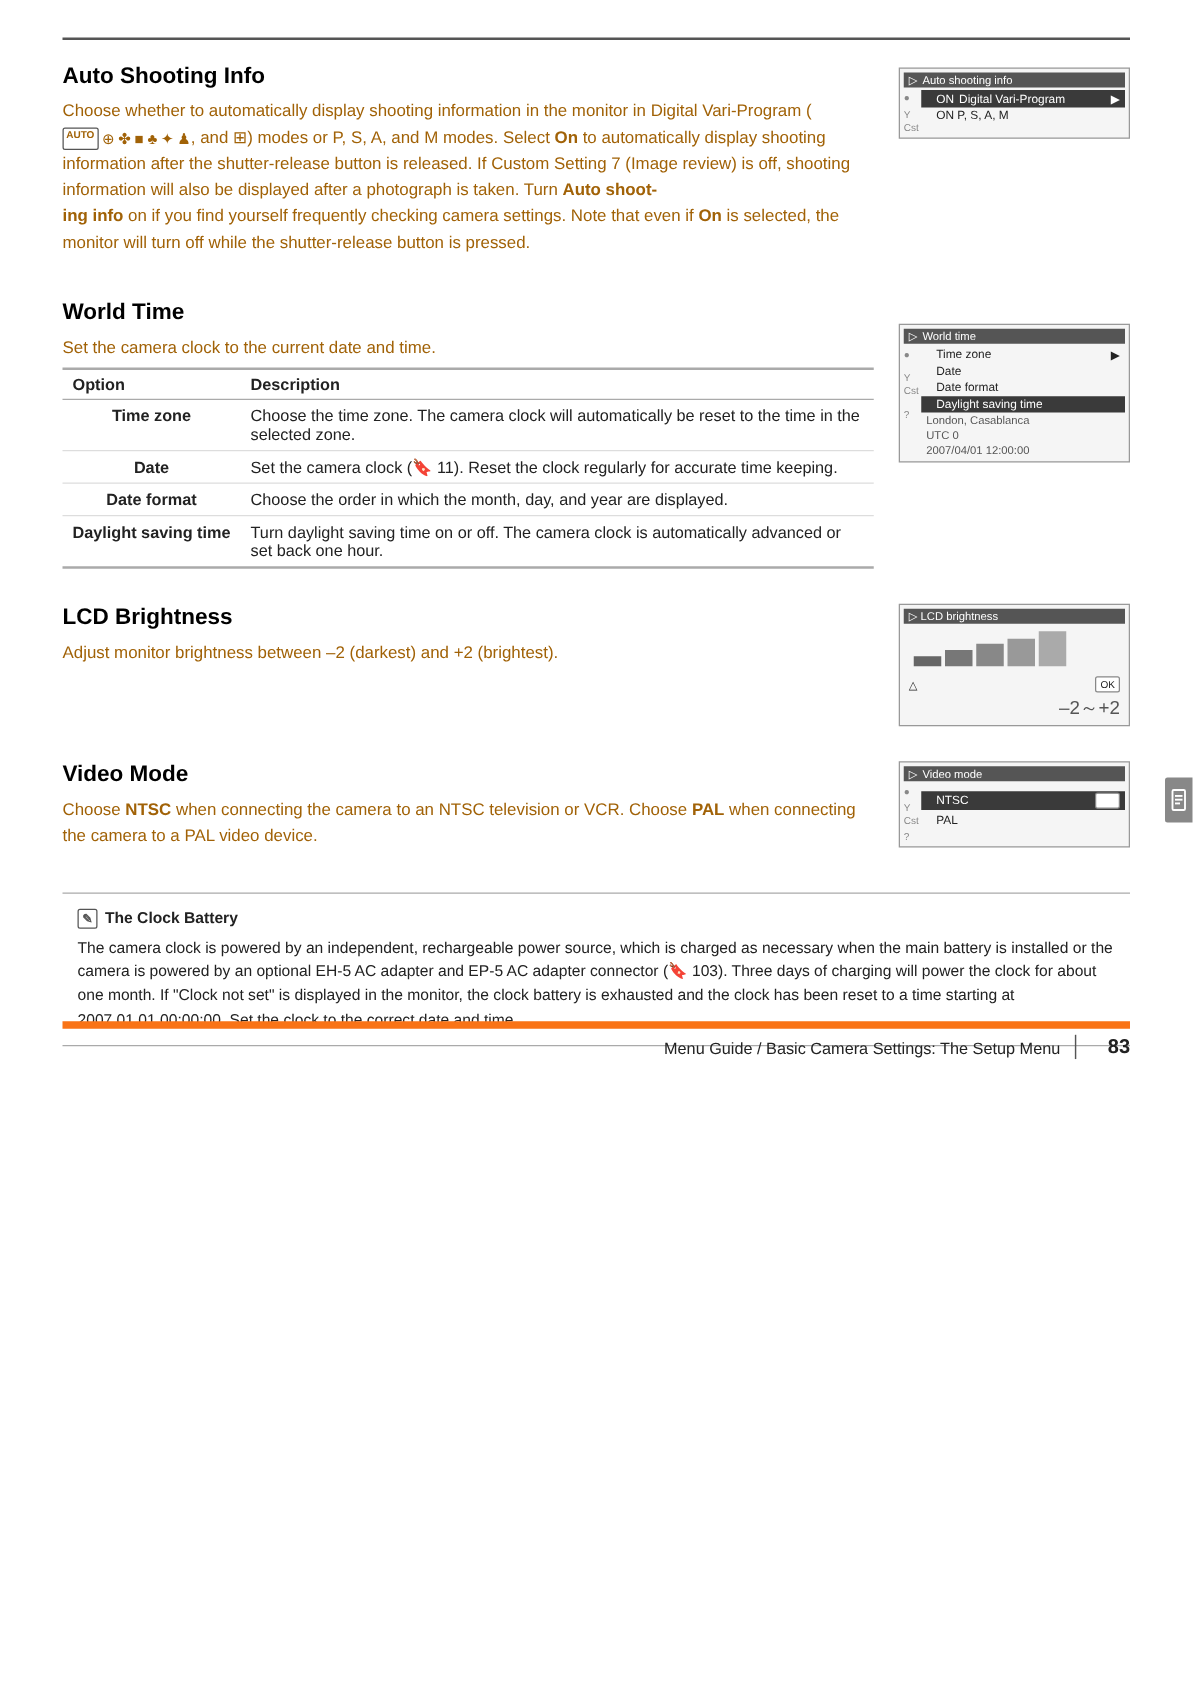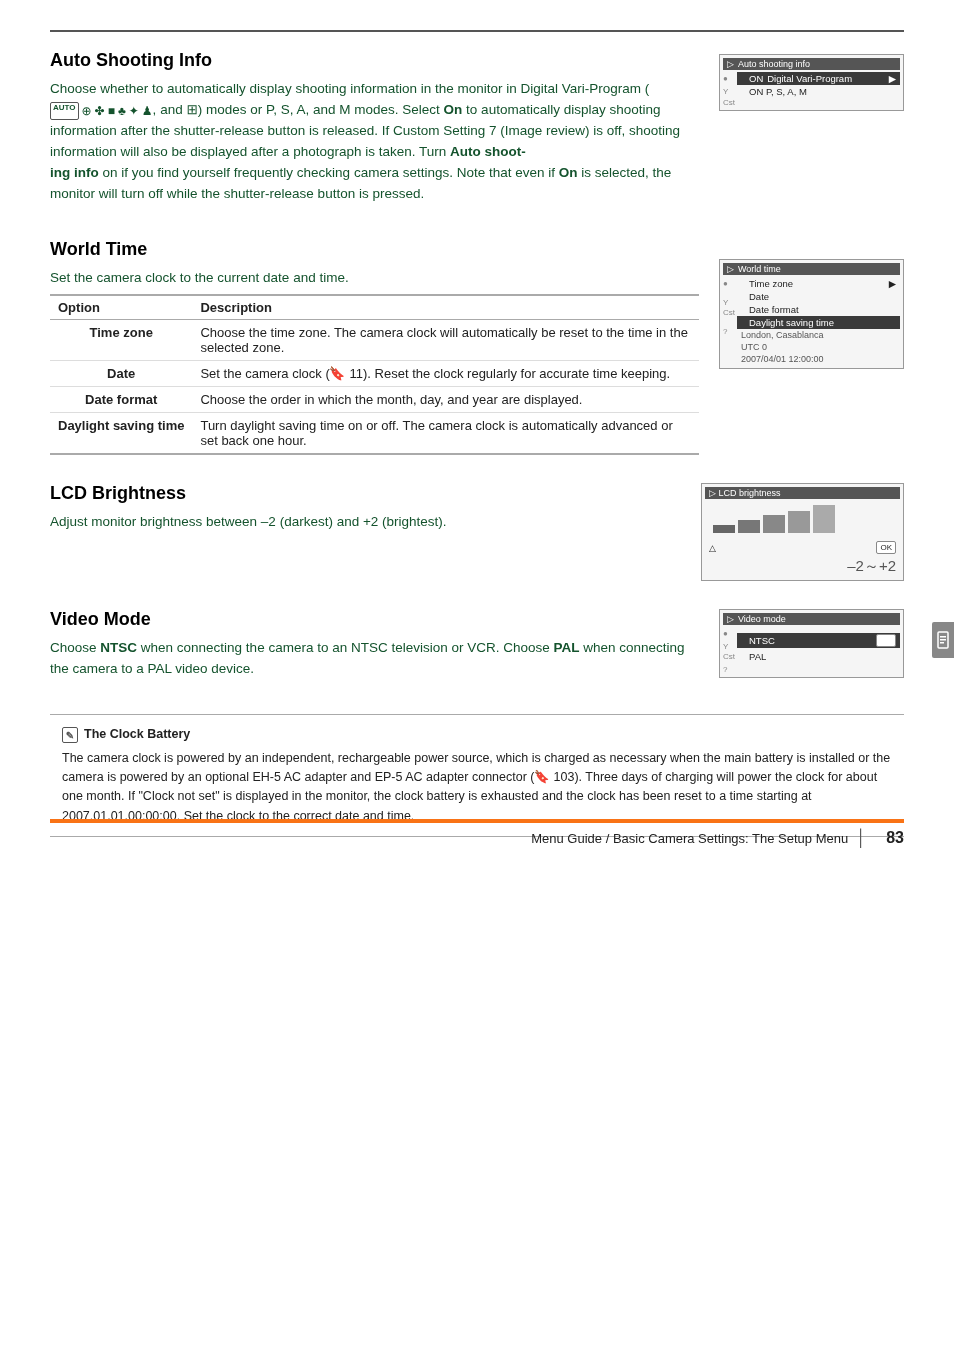--- a/index.html
+++ b/index.html
@@ -26,21 +26,21 @@
       font-size: 18px;
       font-weight: bold;
       margin-bottom: 8px;
       color: #000;
     }
 
     
     .body-text {
       font-size: 13.5px;
       line-height: 1.55;
-      color: #14532d;
+      color: #a16207;
       margin-bottom: 6px;
     }
 
     .section-block {
       margin-bottom: 28px;
       position: relative;
     }
 
     .screenshot-box {
       border: 1px solid #999;
@@ -124,21 +124,21 @@
 
     
     .lcd-wrapper {
       display: flex;
       gap: 20px;
     }
     .lcd-left {
       flex: 1;
     }
     .lcd-right {
-      width: 203px;
+      width: 185px;
       flex-shrink: 0;
     }
 
     
     .lcd-screen {
       border: 1px solid #999;
       background: #f5f5f5;
       font-size: 10px;
       padding: 3px;
     }
@@ -215,21 +215,21 @@
 
     
     .page-footer {
       position: absolute;
       bottom: 20px;
       right: 50px;
       left: 50px;
       display: flex;
       align-items: center;
       justify-content: flex-end;
-      border-top: 4px solid #f97316;
+      border-top: 6px solid #f97316;
       padding-top: 6px;
     }
     .footer-text {
       font-size: 13px;
       color: #222;
     }
     .footer-page-num {
       font-size: 16px;
       font-weight: bold;
       color: #222;

